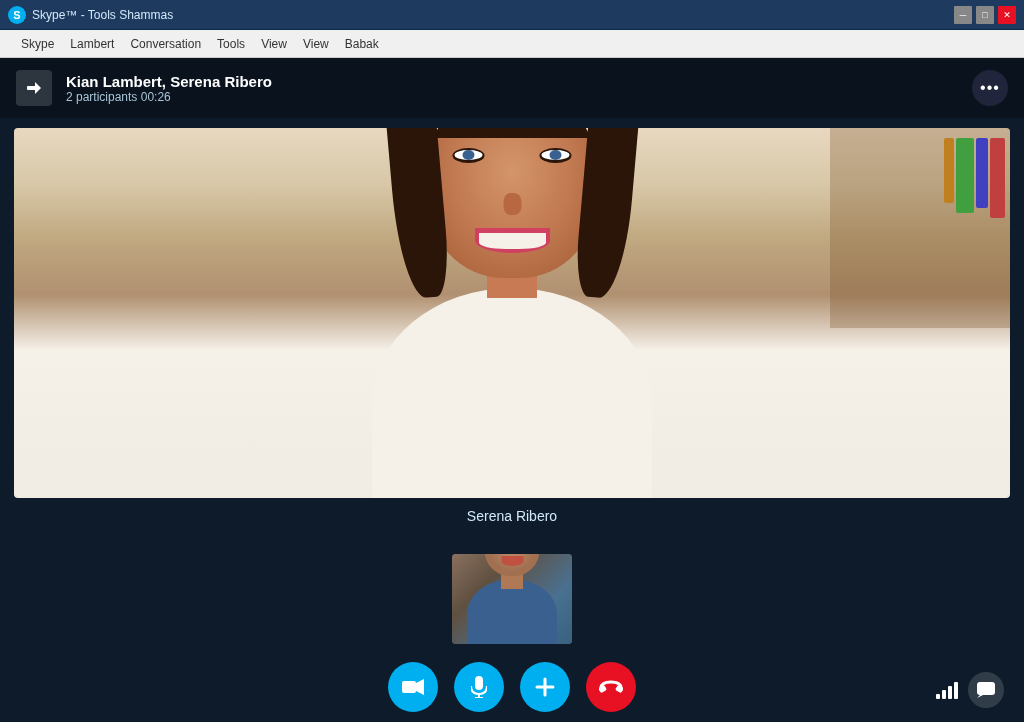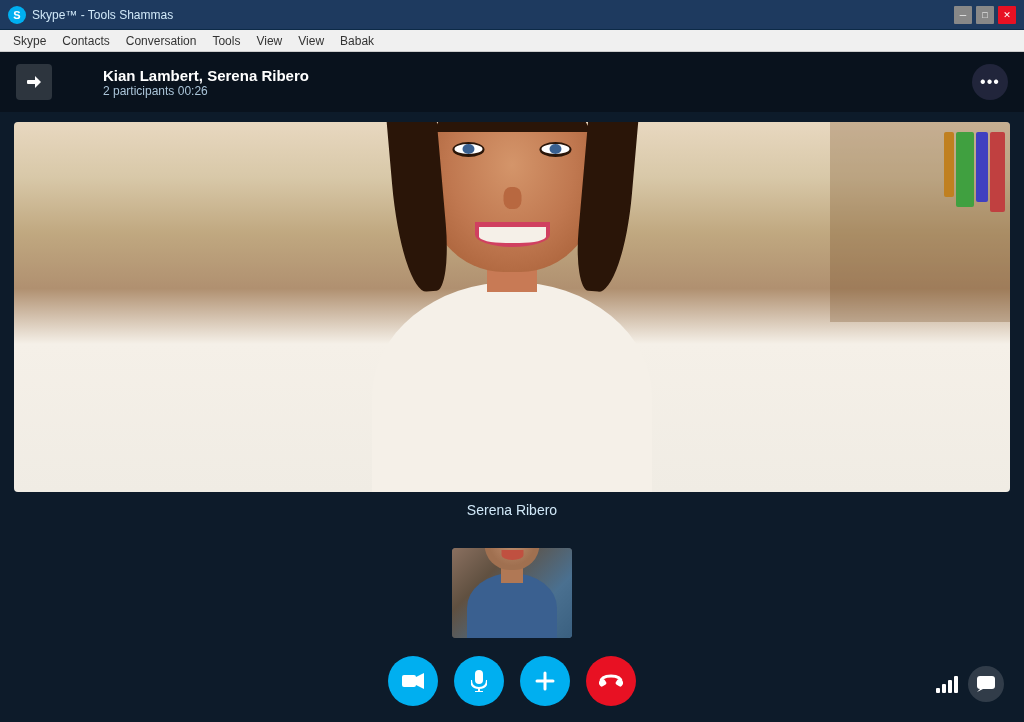--- a/index.html
+++ b/index.html
@@ -65,25 +65,25 @@
       border-radius: 1px;
     }
 
     .win-btn-minimize { background: #888; }
     .win-btn-maximize { background: #888; }
     .win-btn-close { background: #e81123; }
 
     
     #menu-bar {
       width: 100%;
-      height: 22px;
+      height: 28px;
       background: #f0f0f0;
       display: flex;
       align-items: center;
-      padding: 0 5px;
+      padding: 0 13px;
       border-bottom: 1px solid #ccc;
       text-align: right;
     }
 
     .menu-item {
       padding: 2px 8px;
       font-size: 12px;
       color: #333;
       cursor: pointer;
       border-radius: 2px;
@@ -125,21 +125,20 @@
       align-items: center;
       justify-content: center;
       cursor: pointer;
       color: white;
       font-size: 18px;
     }
 
     #call-names {
       display: flex;
       flex-direction: column;
-      margin-left: 37px;
     }
 
     #call-names-title {
       color: white;
       font-size: 15px;
       font-weight: 600;
     }
 
     #call-names-subtitle {
       color: #aac4d8;
@@ -299,21 +298,21 @@
   </div>
   <div id="window-controls">
     <div class="win-btn win-btn-minimize">─</div>
     <div class="win-btn win-btn-maximize">□</div>
     <div class="win-btn win-btn-close">✕</div>
   </div>
 </div>
 
 <div id="menu-bar">
   <span class="menu-item">Skype</span>
-  <span class="menu-item">Contacts</span>
+  <span class="menu-item">Lambert</span>
   <span class="menu-item">Conversation</span>
   <span class="menu-item">Tools</span>
   <span class="menu-item">View</span>
   <span class="menu-item">View</span>
   <span class="menu-item">Babak</span>
 </div>
 
 <div id="call-container">
 
   <div id="call-header">

